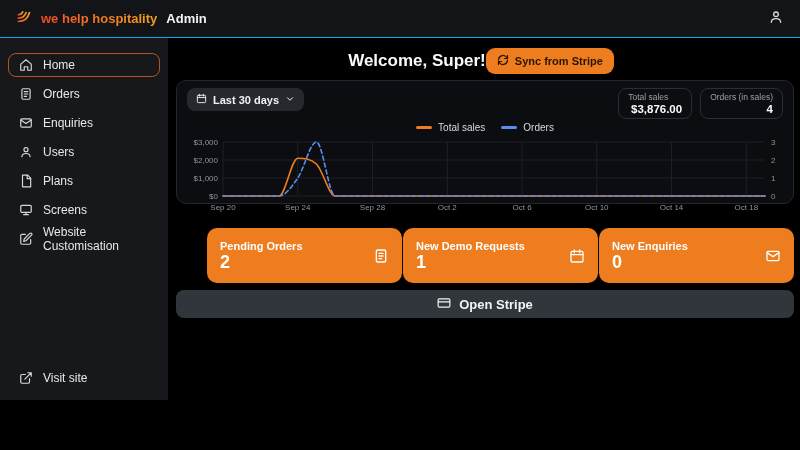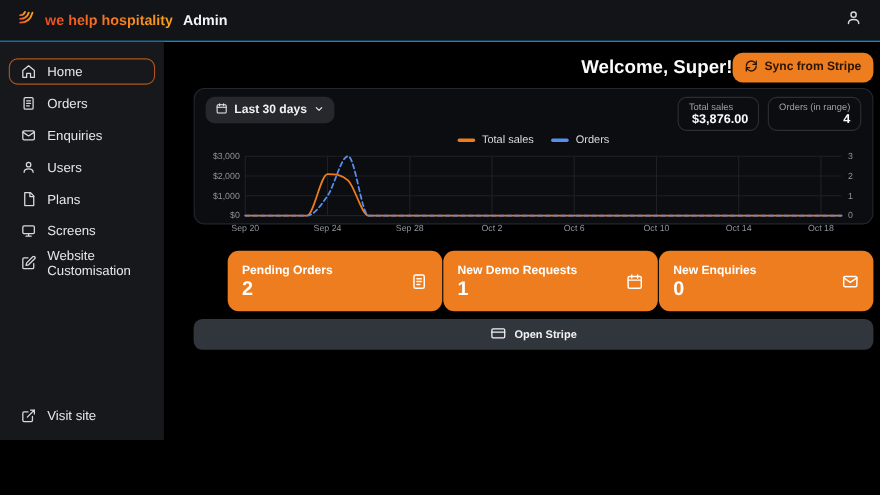--- a/index.html
+++ b/index.html
@@ -13,34 +13,34 @@
             display:flex; align-items:center; justify-content:space-between; padding:0 16px; }
   .brand { display:flex; align-items:center; gap:7px; cursor:pointer; }
   .brand-text { font-size:13px; font-weight:bold;
                 background:linear-gradient(90deg,#f04e23,#f7a21e);
                 -webkit-background-clip:text; background-clip:text;
                 color:transparent; }
   .brand-app { font-size:13px; font-weight:bold; color:#f4f4f5; margin-left:2px; }
   .user-btn { color:#d5d7da; display:flex; align-items:center; cursor:pointer; }
 
   
-  .sidebar { position:absolute; left:0; top:38px; width:149px; height:362px;
+  .sidebar { position:absolute; left:0; top:38px; width:168px; height:362px;
              background:#17181b; padding-top:10px; }
   .nav-item { display:flex; align-items:center; gap:10px; height:24px;
               margin:5px 8px; padding:0 10px; border-radius:8px;
               color:#e7e8ea; font-size:12px; font-weight:500; cursor:pointer;
               border:1px solid transparent; }
   .nav-item.active { border-color:#b3541e; }
   .nav-item .ic { display:flex; align-items:center; color:#d8d9db; }
   .sidebar-footer { position:absolute; left:8px; bottom:10px; width:152px; }
 
   
   .main { position:absolute; left:168px; top:38px; width:632px; height:362px; color:#fff; }
   .main-header { position:absolute; left:0; right:6px; top:10px; height:26px;
-                 display:flex; align-items:center; justify-content:flex-end; }
+                 display:flex; align-items:center; justify-content:center; }
   .welcome { font-size:17px; font-weight:bold; color:#fafafa; }
   .sync-btn { display:flex; align-items:center; gap:6px; background:#ed7d1e; color:#2b1503;
               font-size:11px; font-weight:bold; padding:6px 11px; border-radius:9px;
               border:none; cursor:pointer; }
 
   
   .chart-card { position:absolute; left:8px; top:42px; width:618px; height:124px;
                 background:#0c0d10; border:1px solid #23262c; border-radius:10px;
                 padding:7px 10px 4px 10px; }
   .chart-head { display:flex; align-items:flex-start; justify-content:space-between; }
@@ -63,21 +63,21 @@
               display:flex; align-items:center; justify-content:space-between;
               color:#fff; cursor:pointer; }
   .sum-card .txt .t { font-size:11px; font-weight:bold; }
   .sum-card .txt .v { font-size:18px; font-weight:bold; line-height:20px; }
   .sum-card .ic { color:#fff; display:flex; }
 
   
   .actions-row { position:absolute; left:8px; top:252px; width:618px; height:28px;
                  display:flex; gap:12px; }
   .action-btn { flex:1; background:#31353c; border:none; border-radius:8px; color:#f2f3f4;
-                font-size:10px; font-weight:bold; display:flex; align-items:center;
+                font-size:13px; font-weight:bold; display:flex; align-items:center;
                 justify-content:center; gap:8px; cursor:pointer; }
 </style>
 </head>
 <body>
 
 <div class="app">
 
   <div class="topbar">
     <div class="brand">
       <span>
@@ -214,21 +214,21 @@
                 <path d="m6 9 6 6 6-6"></path>
               </svg>
           </span>
         </button>
         <div class="stats">
           <div class="stat-box">
             <div class="stat-label">Total sales</div>
             <div class="stat-value">$3,876.00</div>
           </div>
           <div class="stat-box">
-            <div class="stat-label">Orders (in range)</div>
+            <div class="stat-label">Orders (in sales)</div>
             <div class="stat-value">4</div>
           </div>
         </div>
       </div>
 
       <div class="legend">
         <div class="legend-item">
           <span class="legend-swatch" style="background:#ed7d1e"></span>
           <span>Total sales</span>
         </div>

